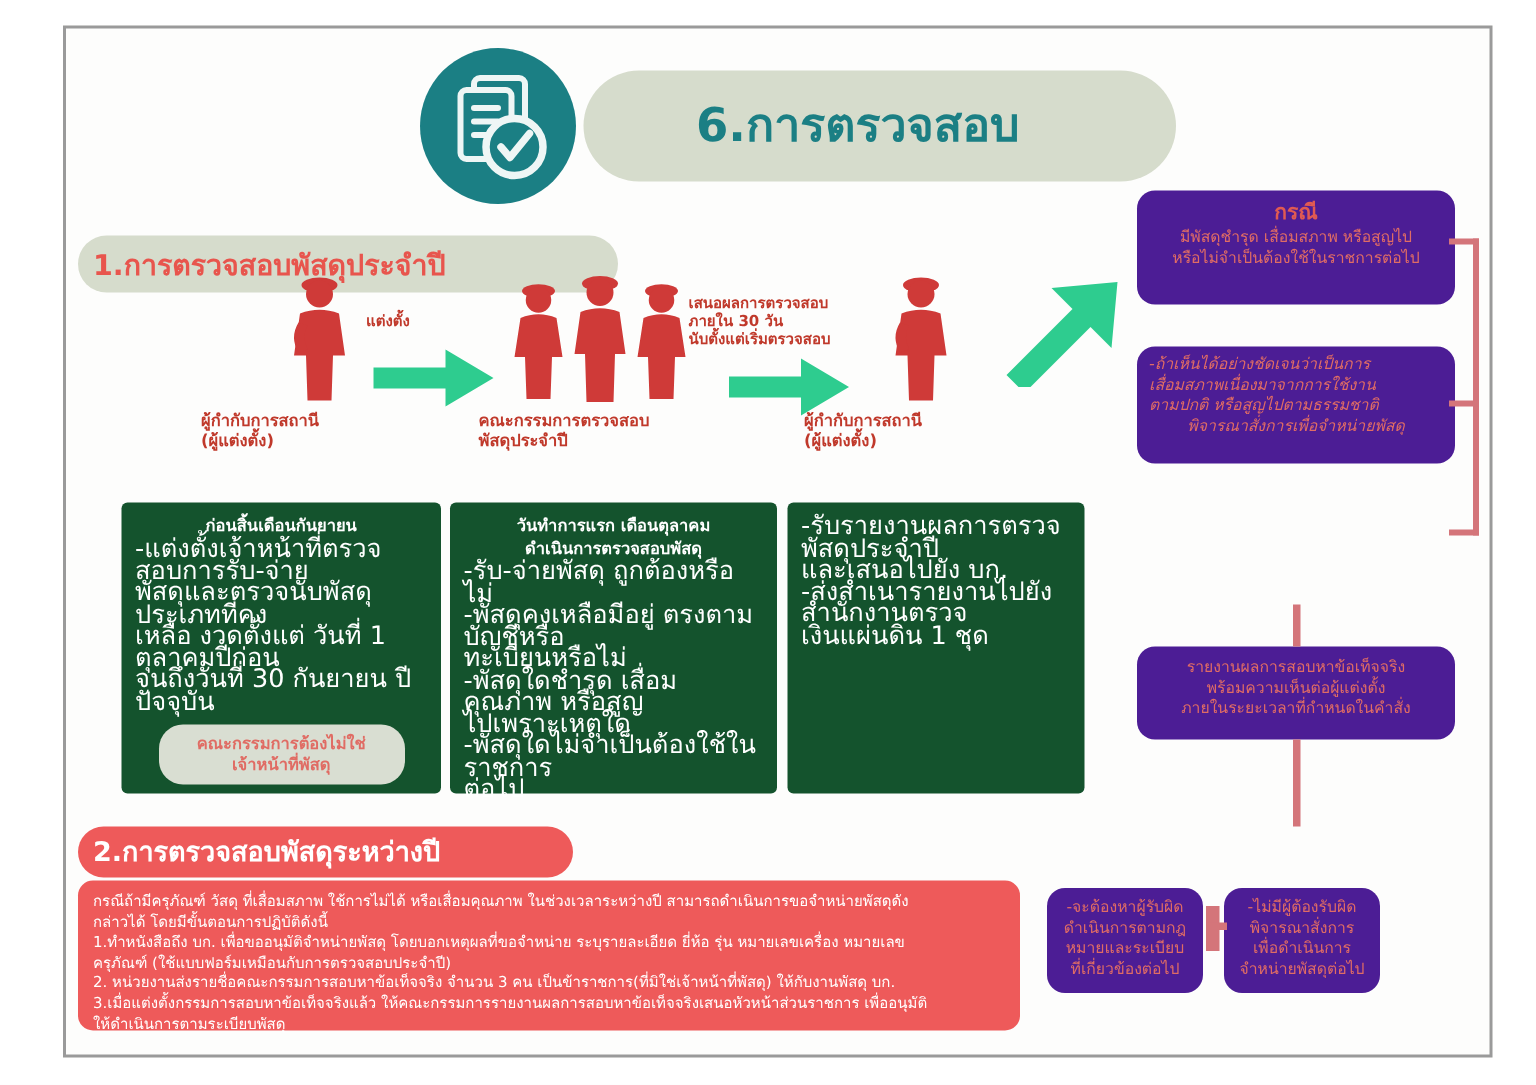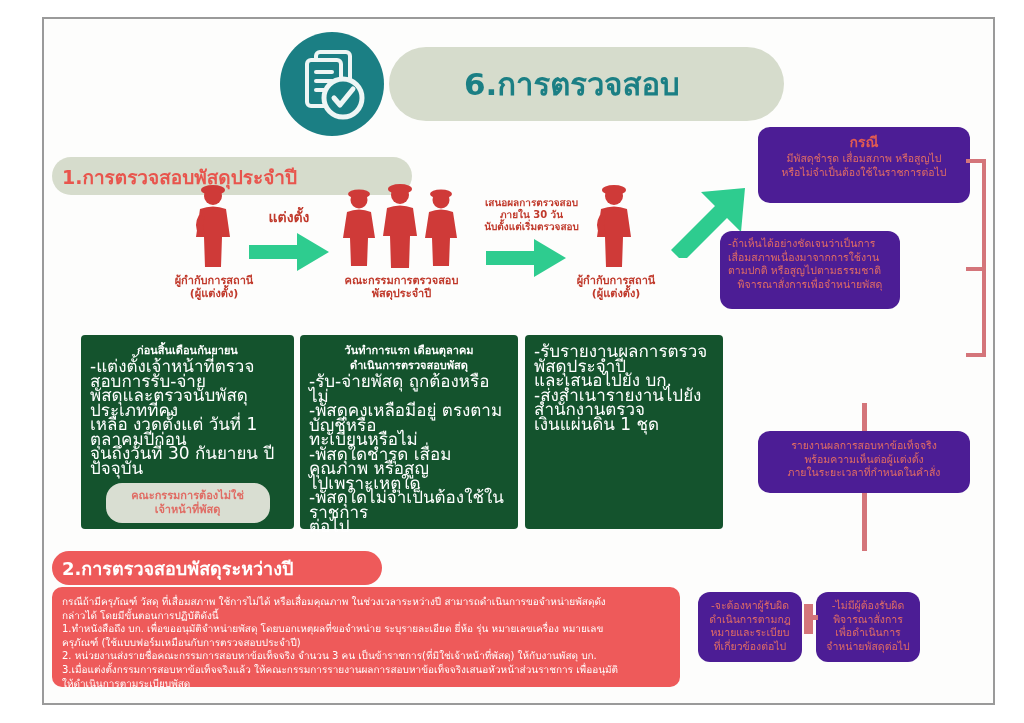--- a/index.html
+++ b/index.html
@@ -51,21 +51,21 @@
   }
   .hdr-text{
     color:#e8554d;
     font-weight:bold;
     white-space:nowrap;
   }
   .lbl{
     position:absolute;
     color:#c0392b;
     font-weight:bold;
-    text-align:center;
+    text-align:left;
     line-height:1.22;
     white-space:pre-line;
   }
 
   
   #hdr-pill{left:345px;top:28px;width:395px;height:74px;}
   #hdr-badge{
     position:absolute;left:236px;top:13px;width:104px;height:104px;
     background:#1b7f84;border-radius:50%;
   }
@@ -157,21 +157,21 @@
       <svg width="48" height="86" viewBox="0 0 48 86">
         <ellipse cx="24" cy="8" rx="12" ry="5" fill="#cf3a38"></ellipse>
         <circle cx="24" cy="14" r="9" fill="#cf3a38"></circle>
         <path d="M11 27 q13 -5 26 0 l4 28 h-8 l-1 30 h-16 l-1 -30 h-8 z" fill="#cf3a38"></path>
         <path d="M10 33 q-6 10 0 20 l6 -2 q-4 -9 0 -16 z" fill="#cf3a38"></path>
       </svg>
     </div>
     <div class="lbl" style="left:90px;top:255px;width:160px;font-size:11px;">ผู้กำกับการสถานี
 (ผู้แต่งตั้ง)</div>
 
-    <div class="lbl" style="left:200px;top:190px;width:90px;font-size:14px;">แต่งตั้ง</div>
+    <div class="lbl" style="left:200px;top:190px;width:90px;font-size:10px;">แต่งตั้ง</div>
     <div class="arrow" style="left:203px;top:212px;">
       <svg width="84" height="42" viewBox="0 0 84 42">
         <path d="M2 14 h48 v-12 l32 19 l-32 19 v-12 h-48 z" fill="#2ecc8f"></path>
       </svg>
     </div>
 
     <div class="person" style="left:293px;top:163px;">
       <svg width="126" height="86" viewBox="0 0 126 86">
         <g fill="#cf3a38">
           <ellipse cx="22" cy="12" rx="11" ry="4.5"></ellipse>
@@ -243,21 +243,21 @@
 -ส่งสำเนารายงานไปยัง สำนักงานตรวจ
 เงินแผ่นดิน 1 ชุด</span>
     </div>
 
     <div class="sage-box" style="left:714px;top:108px;width:212px;height:76px;padding:6px 8px;">
       <span class="sb-head" style="color:#e05a52;">กรณี</span>
       <span class="sb-body">มีพัสดุชำรุด เสื่อมสภาพ หรือสูญไป
 หรือไม่จำเป็นต้องใช้ในราชการต่อไป</span>
     </div>
 
-    <div class="sage-box" style="left:676px;top:212px;width:180px;height:78px;padding:6px 8px;">
+    <div class="sage-box" style="left:714px;top:212px;width:212px;height:78px;padding:6px 8px;font-style:italic;">
       <span class="sb-body l">-ถ้าเห็นได้อย่างชัดเจนว่าเป็นการ
 เสื่อมสภาพเนื่องมาจากการใช้งาน
 ตามปกติ หรือสูญไปตามธรรมชาติ</span>
       <span class="sb-body" style="margin-top:0;">พิจารณาสั่งการเพื่อจำหน่ายพัสดุ</span>
     </div>
 
 
     <div class="sage-box" style="left:714px;top:412px;width:212px;height:62px;padding:8px;">
       <span class="sb-body">รายงานผลการสอบหาข้อเท็จจริง
 พร้อมความเห็นต่อผู้แต่งตั้ง

